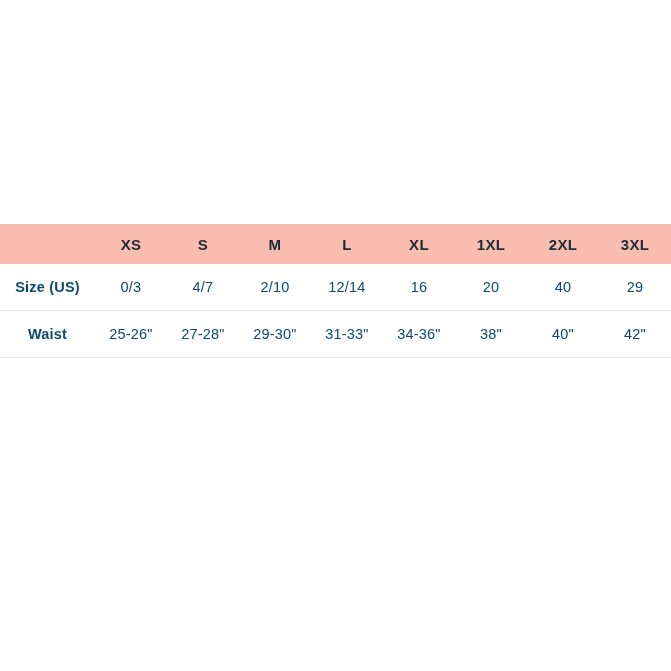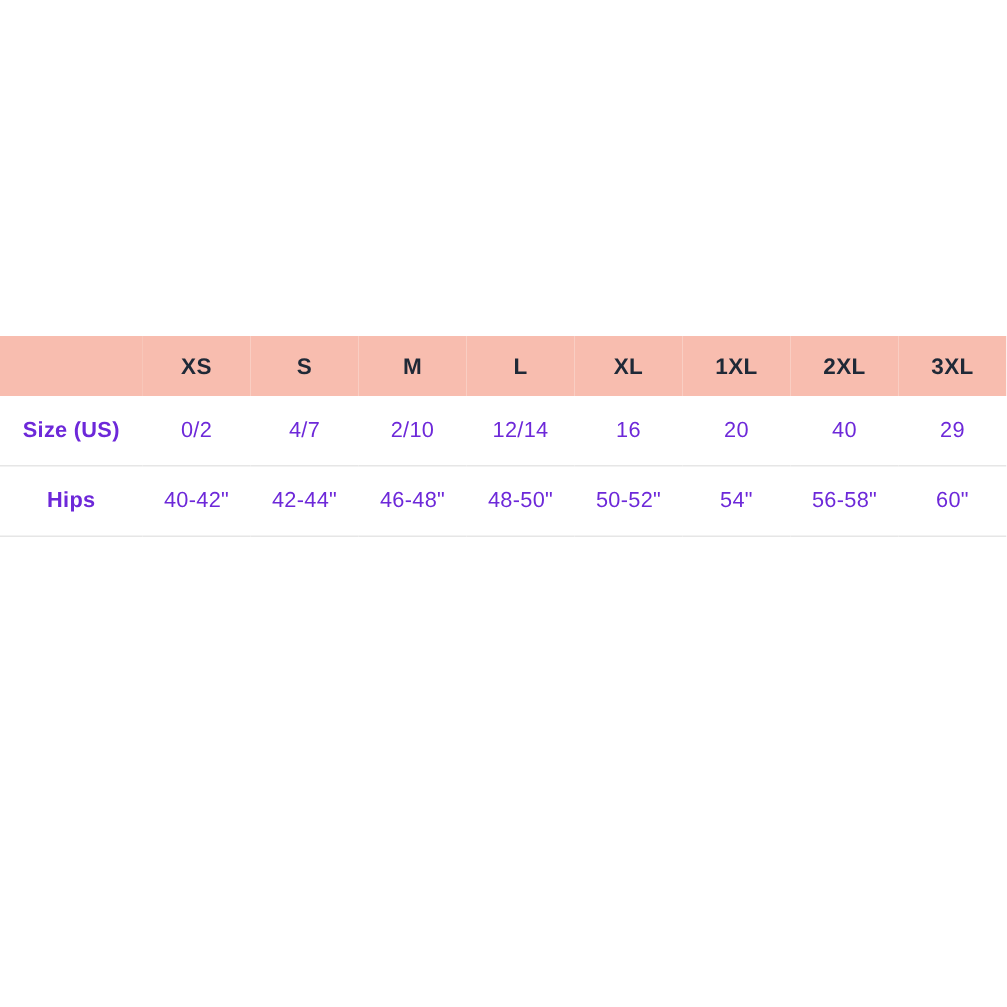--- a/index.html
+++ b/index.html
@@ -57,21 +57,21 @@
     background: #ffffff;
   }
 
   tbody td {
     height: 46px;
     padding: 0;
     font-size: 14.5px;
     font-weight: normal;
     text-align: center;
     vertical-align: middle;
-    color: #6d28d9;
+    color: #0c4a6e;
     border-bottom: 1px solid #e6e6e6;
     letter-spacing: 0.2px;
   }
 
   tbody td.row-label {
     font-weight: bold;
     font-size: 14.5px;
   }
 
   tbody tr.data-row:first-child td {
@@ -104,39 +104,39 @@
         <th>XL</th>
         <th>1XL</th>
         <th>2XL</th>
         <th>3XL</th>
       </tr>
     </thead>
     <tbody>
 
       <tr class="data-row">
         <td class="row-label">Size (US)</td>
-        <td>0/2</td>
+        <td>0/3</td>
         <td>4/7</td>
         <td>2/10</td>
         <td>12/14</td>
         <td>16</td>
         <td>20</td>
         <td>40</td>
         <td>29</td>
       </tr>
 
 
+      <tr class="data-row">
+        <td class="row-label">Waist</td>
+        <td>25-26"</td>
+        <td>27-28"</td>
+        <td>29-30"</td>
+        <td>31-33"</td>
+        <td>34-36"</td>
+        <td>38"</td>
+        <td>40"</td>
+        <td>42"</td>
+      </tr>
 
-      <tr class="data-row">
-        <td class="row-label">Hips</td>
-        <td>40-42"</td>
-        <td>42-44"</td>
-        <td>46-48"</td>
-        <td>48-50"</td>
-        <td>50-52"</td>
-        <td>54"</td>
-        <td>56-58"</td>
-        <td>60"</td>
-      </tr>
 
     </tbody>
   </table>
 </div>
 
 </body></html>

